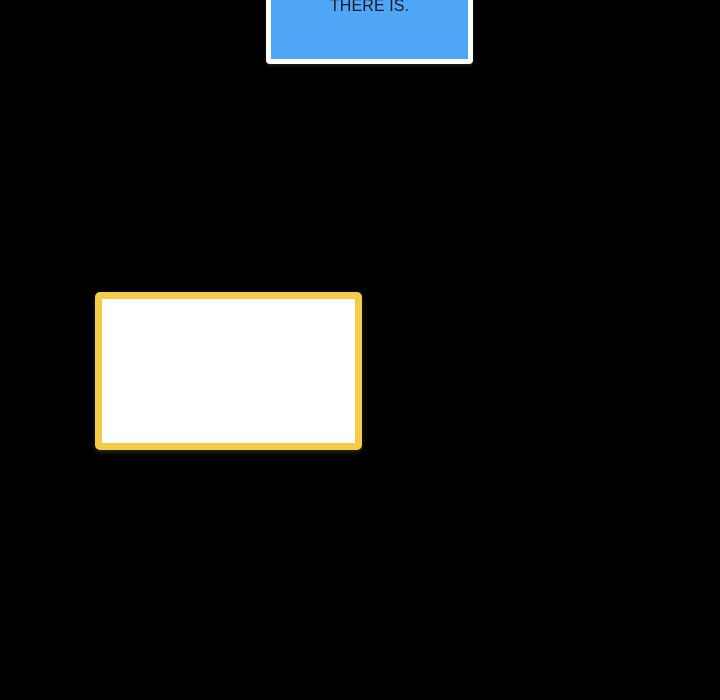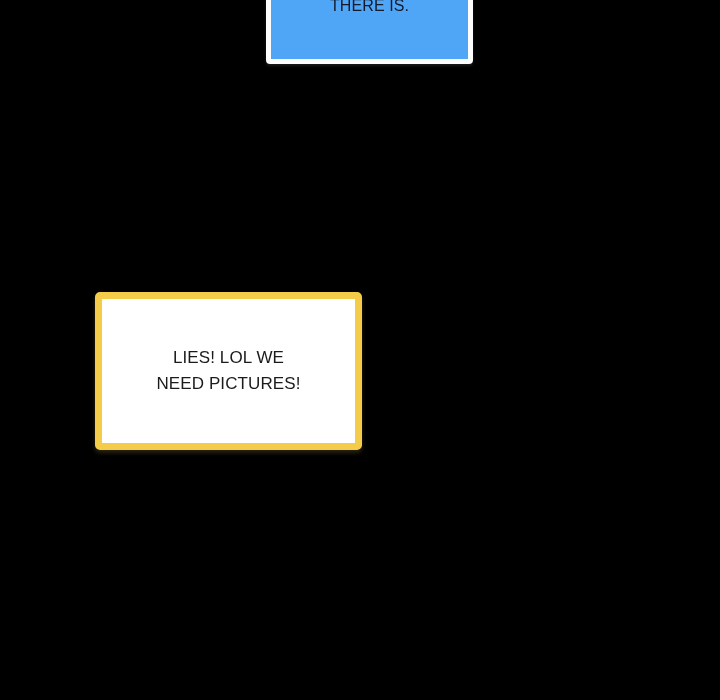--- a/index.html
+++ b/index.html
@@ -120,21 +120,19 @@
 <div id="stage">
 
   <div class="card card--blue">
     <span class="card-text">THERE IS.</span>
   </div>
 
   <div class="card card--lies">
     <div class="ghost-layer">
       <span class="ghost-text"></span>
     </div>
-    <span class="card-text">LIES! LOL WE
-NEED PICTURES!</span>
   </div>
 
   <div class="card card--bottom">
     <span class="card-text"></span>
   </div>
 
 </div>
 
 </body></html>

